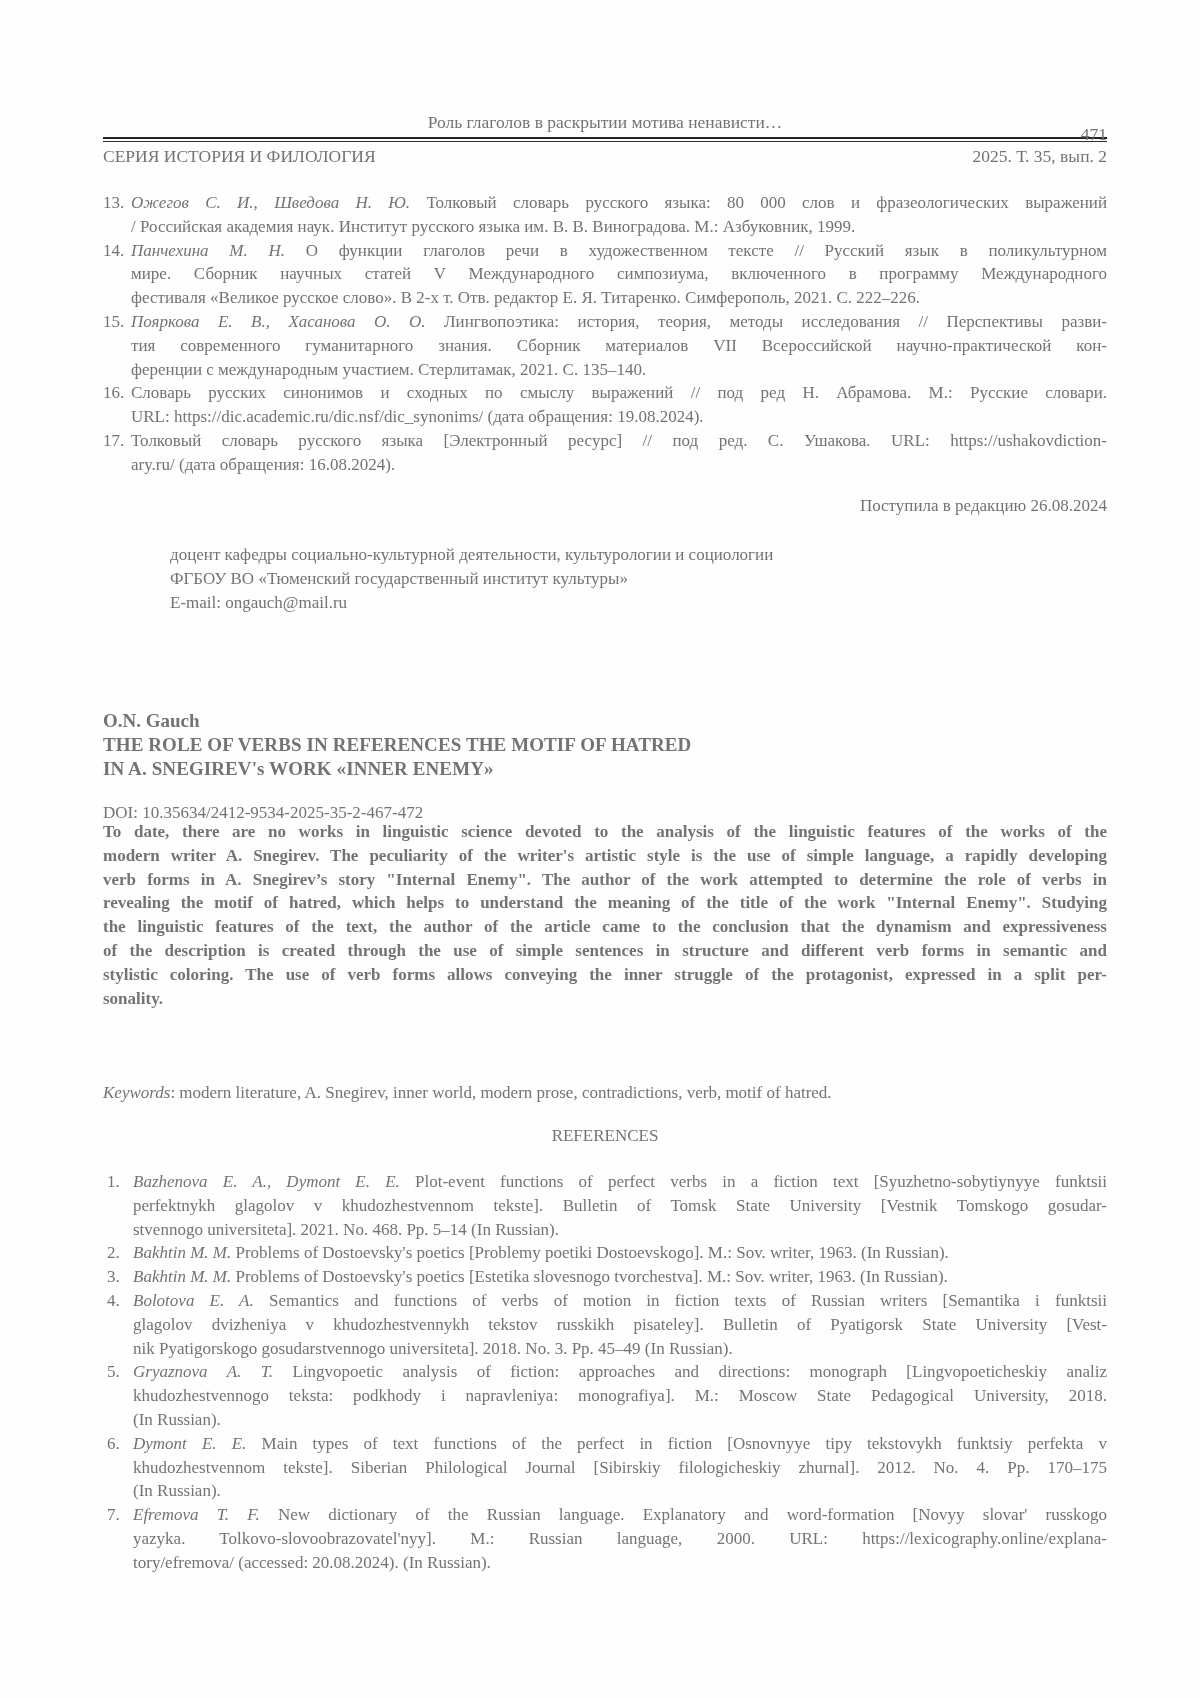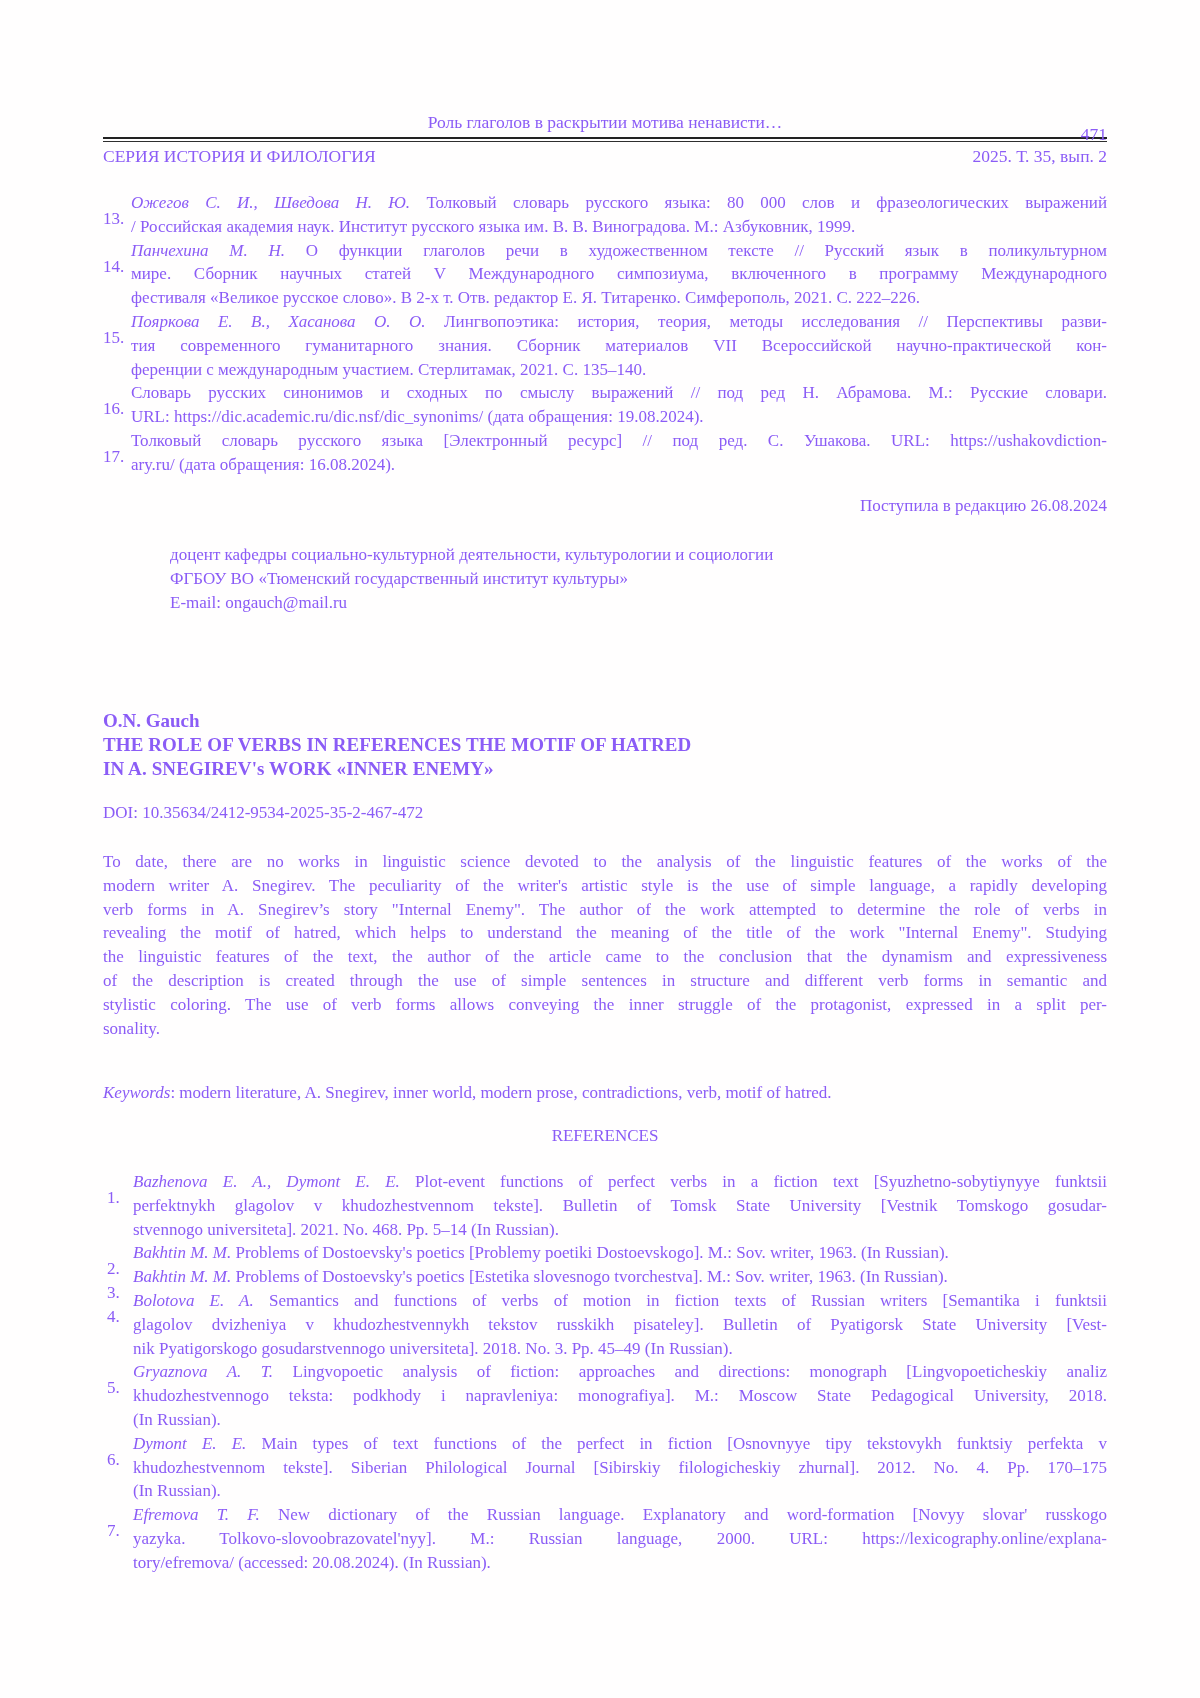--- a/index.html
+++ b/index.html
@@ -1,52 +1,52 @@
 <!DOCTYPE html>
 <html><head>
 <meta charset="utf-8">
 <style>
   html, body { margin:0; padding:0; background:#ffffff; }
   .page {
     position:relative; width:1200px; height:1698px; background:#fffefe;
     font-family:"Liberation Serif","DejaVu Serif",serif;
-    color:#8b5cf6; font-size:17px; overflow:hidden;
+    color:#737373; font-size:17px; overflow:hidden;
   }
   .abs { position:absolute; left:103px; width:1004px; }
 
   .line { line-height:23.8px; }
   .jl { text-align:justify; text-align-last:justify; }
 
   
   .hdr { top:110px; }
   .running-row { position:relative; height:24px; line-height:24px; }
   .running-title { text-align:center; font-size:17.5px; }
   .page-number { position:absolute; right:0; top:12px; font-size:17.5px; }
   .rule { height:2px; border-top:2.5px solid #222; border-bottom:1px solid #2e2e2e; margin-top:3px; }
   .series-row { display:flex; justify-content:space-between; line-height:24px; font-size:17.5px; margin-top:2px; }
 
   
   .refs .ref { position:relative; padding-left:28px; }
-  .refs .ref-num { position:absolute; left:0; top:16px; line-height:23.8px; }
+  .refs .ref-num { position:absolute; left:0; top:0; line-height:23.8px; }
   .refs-ru { top:191px; }
   .refs-en { top:1170px; }
   .refs-en .ref { padding-left:30px; }
   .refs-en .ref-num { left:4px; }
 
   .received { top:494px; text-align:right; line-height:24px; }
 
   .author-block { top:543px; padding-left:67px; }
 
   .en-author { top:709px; font-weight:bold; font-size:19px; line-height:24px; }
   .en-title { top:733px; }
   .en-title .line { font-weight:bold; font-size:19px; line-height:24px; letter-spacing:0.1px; }
 
   .doi { top:801px; line-height:24px; }
 
-  .abstract { top:850px; }
+  .abstract { top:820px;font-weight:bold; }
 
   .keywords { top:1081px; line-height:24px; }
 
   .refs-heading { top:1124px; text-align:center; line-height:24px; }
 </style>
 </head>
 <body>
 
 <div class="page">
 

